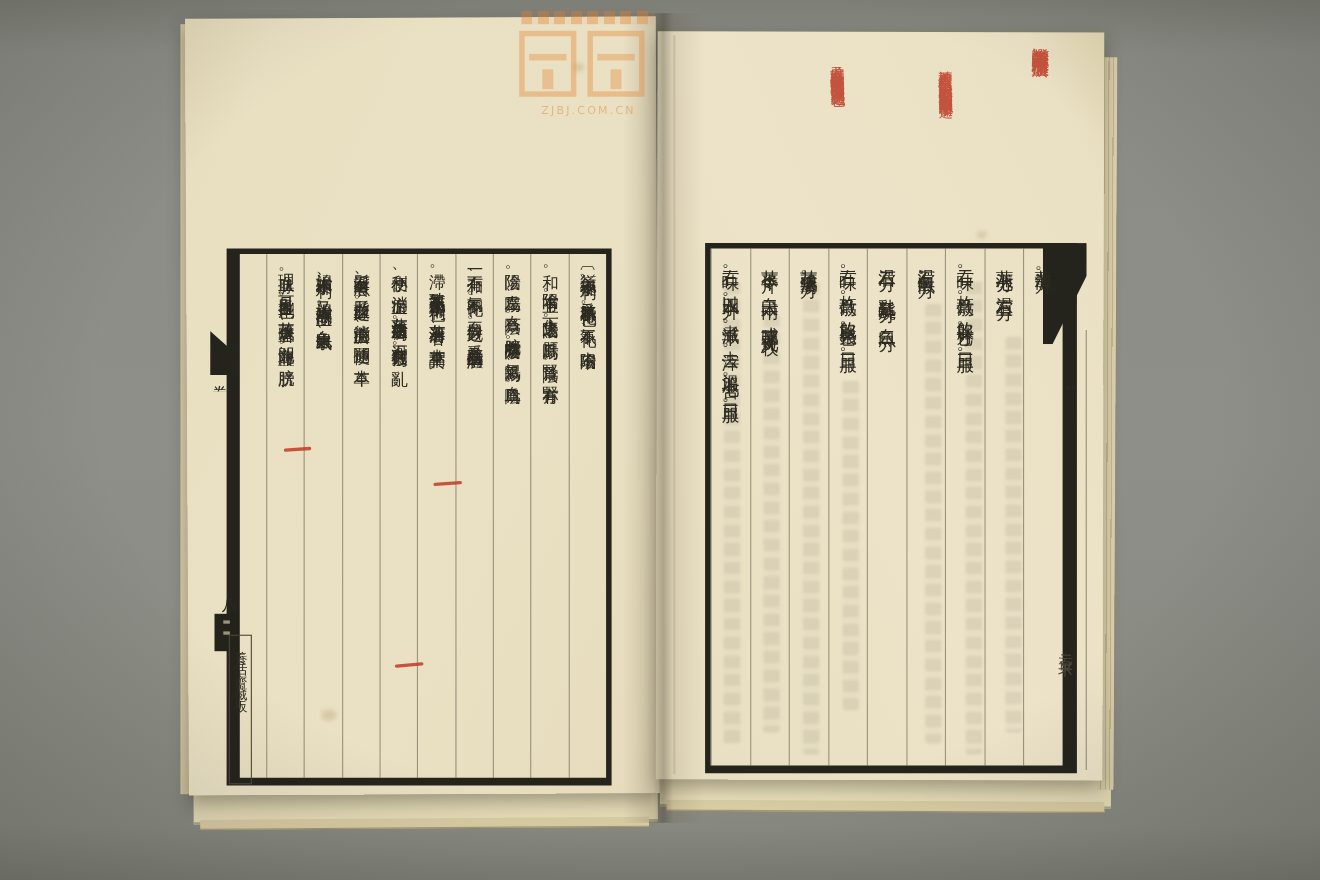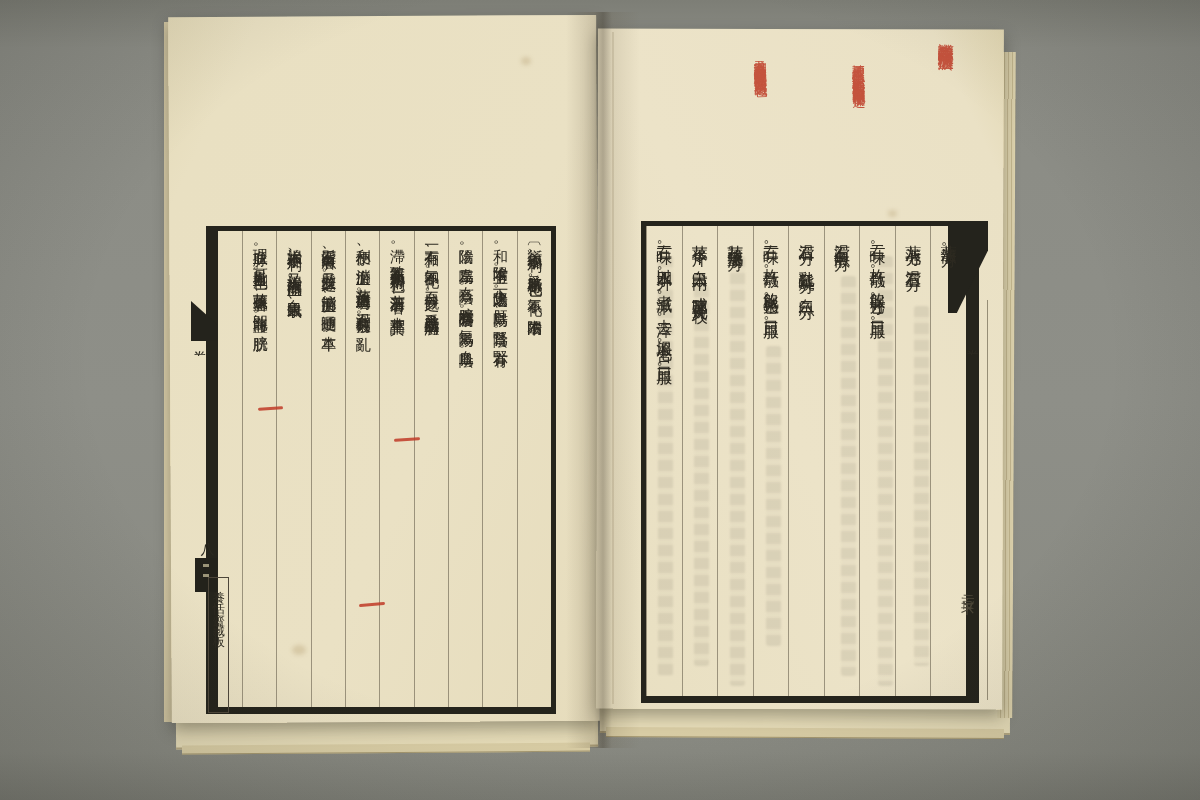--- a/index.html
+++ b/index.html
@@ -71,20 +71,26 @@
   .wm-latin{position:absolute;left:0;top:86px;width:134px;text-align:center;font-family:"DejaVu Sans","Liberation Sans",sans-serif;
     font-size:10px;letter-spacing:2px;color:rgba(224,122,42,.85);}
   
   .spot{position:absolute;border-radius:50%;background:rgba(160,130,80,.25);filter:blur(2px);}
 </style>
 </head>
 <body>
 
 <div class="stage">
 
+  <div class="watermark">
+    <div class="wm-strip"></div>
+    <div class="wm-g wm-g1"></div>
+    <div class="wm-g wm-g2"></div>
+    <div class="wm-latin">ZJBJ.COM.CN</div>
+  </div>
 
   <div class="edge" style="left:164px;top:22px;width:12px;height:700px;background:#d9cda8;"></div>
   <div class="edge" style="left:176px;top:714px;width:422px;height:34px;background:#e6dcb8;border-bottom:2px solid #b3a681;transform:rotate(-.4deg);"></div>
   <div class="edge" style="left:182px;top:744px;width:408px;height:9px;background:#d8cca4;border-bottom:1px solid #a3966f;transform:rotate(-.4deg);"></div>
   <div class="edge" style="left:600px;top:700px;width:410px;height:34px;background:#e7ddb9;border-bottom:2px solid #b3a681;transform:rotate(.3deg);"></div>
   <div class="edge" style="left:606px;top:728px;width:398px;height:10px;background:#d8cca4;border-bottom:1px solid #a3966f;transform:rotate(.3deg);"></div>
   <div class="edge" style="left:999px;top:52px;width:15px;height:666px;transform:rotate(.3deg);background:repeating-linear-gradient(90deg,#e0d5af 0 3px,#c6b991 3px 4px);"></div>
 
   <div class="leaf leaf-left"></div>
   <div class="leaf leaf-right"></div>

